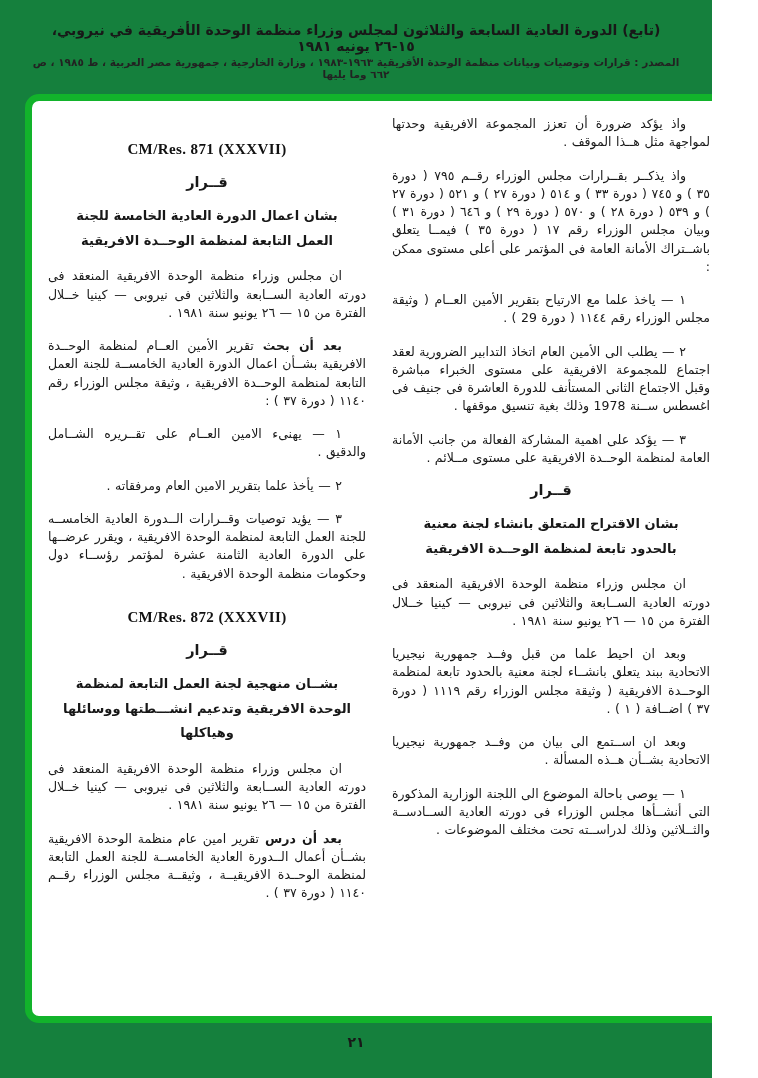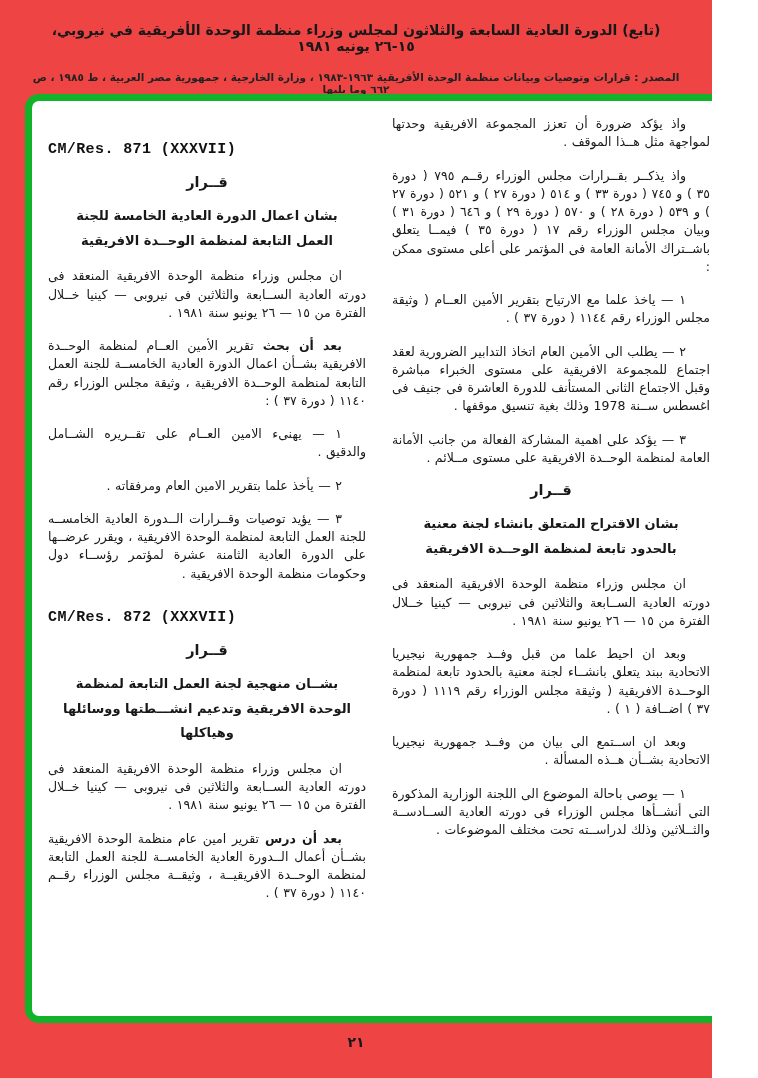--- a/index.html
+++ b/index.html
@@ -1,32 +1,32 @@
 <!DOCTYPE html>
 <html lang="ar"><head>
 <meta charset="utf-8">
 <style>
   html,body{margin:0;padding:0;background:#ffffff;}
   body{width:758px;height:1078px;font-family:"DejaVu Sans",sans-serif;color:#181818;}
-  .page{position:relative;width:712px;height:1078px;background:#ef4444;overflow:hidden;}
+  .page{position:relative;width:712px;height:1078px;background:#15803d;overflow:hidden;}
 
   .header{position:absolute;top:22px;left:30px;right:30px;direction:rtl;text-align:center;}
   .header-line1{font-size:14px;font-weight:bold;letter-spacing:0.2px;}
-  .header-line2{font-size:10.5px;font-weight:bold;margin-top:17px;color:#222;}
+  .header-line2{font-size:10.5px;font-weight:bold;margin-top:2px;color:#222;}
 
   .content-box{position:absolute;top:94px;left:25px;width:708px;height:929px;
     box-sizing:border-box;border:7px solid #12b32b;border-radius:14px;
     padding:14px 16px 10px 16px;background:#fff;}
   .columns{display:flex;direction:rtl;gap:26px;height:100%;}
   .col{flex:1;min-width:0;direction:rtl;overflow:hidden;}
 
   .para{font-size:12.5px;line-height:1.46;text-align:justify;margin:0 0 15px 0;
     text-indent:24px;word-spacing:0.5px;}
   .para b{font-weight:bold;}
-  .res-id{direction:ltr;text-align:left;font-family:Liberation Mono, monospace;
+  .res-id{direction:ltr;text-align:center;font-family:Liberation Serif, serif;
     font-size:15px;font-weight:600;margin:26px 0 16px 0;letter-spacing:0.4px;color:#111;}
   .res-title{text-align:center;font-weight:bold;font-size:14.5px;margin:6px 0 14px 0;}
   .res-subtitle{text-align:center;font-weight:bold;font-size:13px;line-height:1.9;
     margin:0 auto 14px auto;max-width:92%;}
 
   .footer{position:absolute;bottom:28px;left:0;width:100%;text-align:center;
     font-size:14px;font-weight:bold;direction:rtl;}
 </style>
 </head>
 <body>
@@ -36,21 +36,21 @@
   <div class="header">
     <div class="header-line1">(تابع) الدورة العادية السابعة والثلاثون لمجلس وزراء منظمة الوحدة الأفريقية في نيروبي، ١٥-٢٦ يونيه ١٩٨١</div>
     <div class="header-line2">المصدر : قرارات وتوصيات وبيانات منظمة الوحدة الأفريقية ١٩٦٣-١٩٨٣ ، وزارة الخارجية ، جمهورية مصر العربية ، ط ١٩٨٥ ، ص ٦٦٢ وما يليها</div>
   </div>
 
   <div class="content-box" style="border-color: rgb(18, 179, 43);">
     <div class="columns">
       <div class="col">
           <p class="para">واذ يؤكد ضرورة أن تعزز المجموعة الافريقية وحدتها لمواجهة مثل هــذا الموقف .</p>
           <p class="para">واذ يذكــر بقــرارات مجلس الوزراء رقــم ٧٩٥ ( دورة ٣٥ ) و ٧٤٥ ( دورة ٣٣ ) و ٥١٤ ( دورة ٢٧ ) و ٥٢١ ( دورة ٢٧ ) و ٥٣٩ ( دورة ٢٨ ) و ٥٧٠ ( دورة ٢٩ ) و ٦٤٦ ( دورة ٣١ ) وبيان مجلس الوزراء رقم ١٧ ( دورة ٣٥ ) فيمــا يتعلق باشــتراك الأمانة العامة فى المؤتمر على أعلى مستوى ممكن :</p>
-          <p class="para">١ — ياخذ علما مع الارتياح بتقرير الأمين العــام ( وثيقة مجلس الوزراء رقم ١١٤٤ ( دورة ٣٧ ) .</p>
+          <p class="para">١ — ياخذ علما مع الارتياح بتقرير الأمين العــام ( وثيقة مجلس الوزراء رقم ١١٤٤ ( دورة 29 ) .</p>
           <p class="para">٢ — يطلب الى الأمين العام اتخاذ التدابير الضرورية لعقد اجتماع للمجموعة الافريقية على مستوى الخبراء مباشرة وقبل الاجتماع الثانى المستأنف للدورة العاشرة فى جنيف فى اغسطس ســنة 1978 وذلك بغية تنسيق موقفها .</p>
           <p class="para">٣ — يؤكد على اهمية المشاركة الفعالة من جانب الأمانة العامة لمنظمة الوحــدة الافريقية على مستوى مــلائم .</p>
           <div class="res-title">قــرار</div>
           <div class="res-subtitle">بشان الاقتراح المتعلق بانشاء لجنة معنية بالحدود تابعة لمنظمة الوحــدة الافريقية</div>
           <p class="para">ان مجلس وزراء منظمة الوحدة الافريقية المنعقد فى دورته العادية الســابعة والثلاثين فى نيروبى — كينيا خــلال الفترة من ١٥ — ٢٦ يونيو سنة ١٩٨١ .</p>
           <p class="para">وبعد ان احيط علما من قبل وفــد جمهورية نيجيريا الاتحادية ببند يتعلق بانشــاء لجنة معنية بالحدود تابعة لمنظمة الوحــدة الافريقية ( وثيقة مجلس الوزراء رقم ١١١٩ ( دورة ٣٧ ) اضــافة ( ١ ) .</p>
           <p class="para">وبعد ان اســتمع الى بيان من وفــد جمهورية نيجيريا الاتحادية بشــأن هــذه المسألة .</p>
           <p class="para">١ — يوصى باحالة الموضوع الى اللجنة الوزارية المذكورة التى أنشــأها مجلس الوزراء فى دورته العادية الســادســة والثــلاثين وذلك لدراســته تحت مختلف الموضوعات .</p>
         </div>
       <div class="col">

